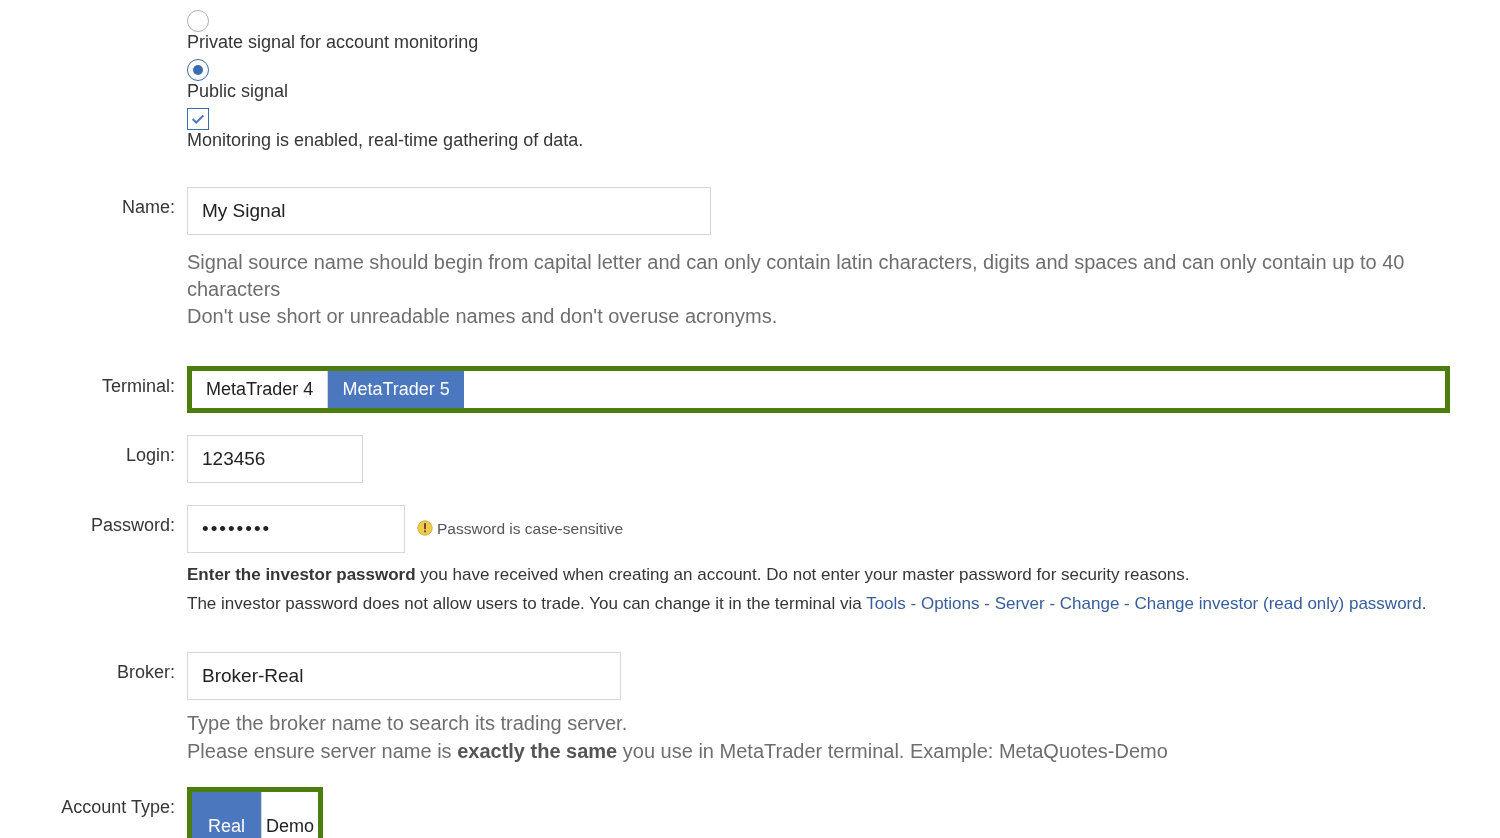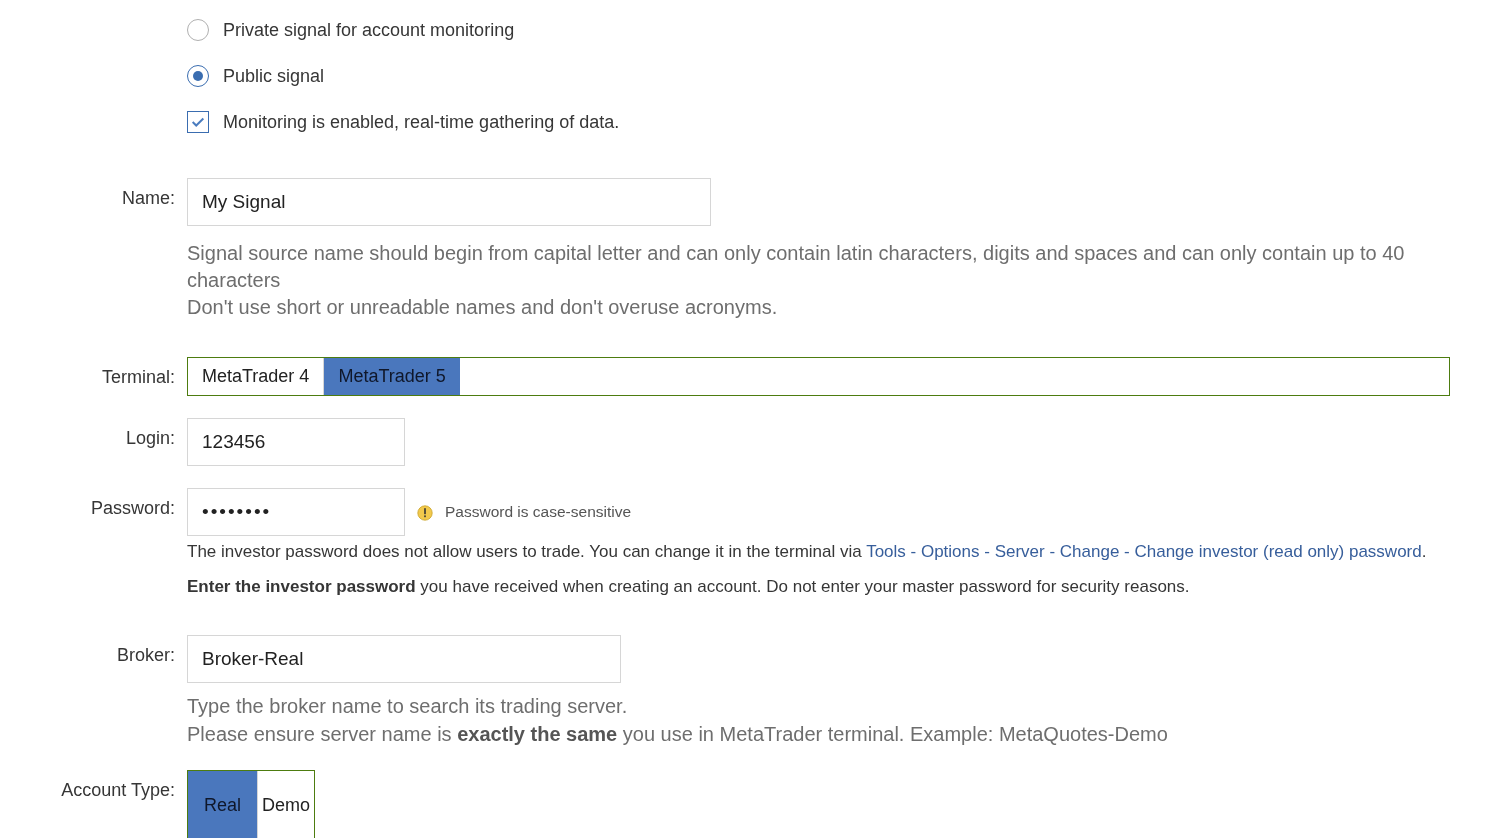--- a/index.html
+++ b/index.html
@@ -32,23 +32,23 @@
     flex-direction: column;
   }
   .inline-row {
     display: flex;
     align-items: center;
     gap: 12px;
     min-height: 48px;
   }
   .radio, .checkbox {
     display: inline-flex;
-    align-items: center;
     cursor: pointer;
     min-height: 40px;
+    flex-direction: column;
   }
   .radio-circle {
     width: 22px; height: 22px;
     border: 1.5px solid #b0b0b0;
     border-radius: 50%;
     margin-right: 14px;
     display: inline-flex;
     align-items: center; justify-content: center;
     background: #fff;
   }
@@ -73,57 +73,57 @@
     height: 48px;
     border: 1px solid #d6d6d6;
     padding: 0 14px;
     font-size: 19px;
     font-family: inherit;
     color: #222;
     outline: none;
     background: #fff;
   }
   .input-name { width: 524px; }
-  .input-login { width: 218px; }
+  .input-login { width: 176px; }
   .input-password { width: 218px; letter-spacing: 2px; }
   .input-broker { width: 434px; }
   .input-price { width: 72px; height: 46px; text-align: right; padding-right: 10px; margin-left: 47px; }
   .hint {
     font-size: 20px;
     color: #6e6e6e;
     line-height: 1.35;
     margin-top: 14px;
   }
   .hint2 { font-size: 17px; color: #363636; margin-top: 10px; line-height: 1.45; }
   .hint2 strong { font-weight: bold; }
   .link { color: #375e9b; cursor: pointer; }
   .toggle-group {
     display: inline-flex;
-    border: 1px solid #4d7c0f;
+    border: 5px solid #4d7c0f;
     overflow: hidden;
   }
   .toggle-group .opt {
     padding: 8px 14px;
     font-size: 18px;
     cursor: pointer;
     background: #fff;
     color: #222;
     display: inline-flex; align-items: center;
   }
   .toggle-group .opt + .opt { border-left: 1px solid #d6d6d6; }
   .toggle-group .opt.active {
     background: #4a77bd;
-    color: #0f172a;
+    color: #ffffff;
   }
   .warn-note {
     display: inline-flex;
-    align-items: flex-end;
+    align-items: flex-start;
     font-size: 15.5px;
     color: #555;
-    gap: 12px;
+    gap: 4px;
   }
   .warn-icon {
     width: 16px; height: 16px;
     display: inline-flex;
   }
   .section-gap { height: 28px; }
 </style>
 </head>
 <body>
 
@@ -196,25 +196,25 @@
           <span class="warn-icon">
             <svg viewBox="0 0 16 16">
               <circle cx="8" cy="8" r="7.2" fill="#f2c94c" stroke="#c9a227" stroke-width="0.8"></circle>
               <rect x="7.2" y="3.2" width="1.6" height="6" fill="#333"></rect>
               <rect x="7.2" y="10.4" width="1.6" height="1.8" fill="#333"></rect>
             </svg>
           </span>
           <span>Password is case-sensitive</span>
         </span>
       </div>
+      <div class="hint2">
+        <strong>Enter the investor password</strong><span> you have received when creating an account. Do not enter your master password for security reasons.</span>
+      </div>
       <div class="hint2" style="margin-top:4px">
         <span>The investor password does not allow users to trade. You can change it in the terminal via </span><span class="link">Tools - Options - Server - Change - Change investor (read only) password</span><span>.</span>
-      </div>
-      <div class="hint2">
-        <strong>Enter the investor password</strong><span> you have received when creating an account. Do not enter your master password for security reasons.</span>
       </div>
     </div>
   </div>
 
   <div class="section-gap"></div>
 
   <div class="row">
     <div class="label-col">Broker:</div>
     <div class="field-col">
       <input type="text" class="input-broker" value="Broker-Real" style="">

